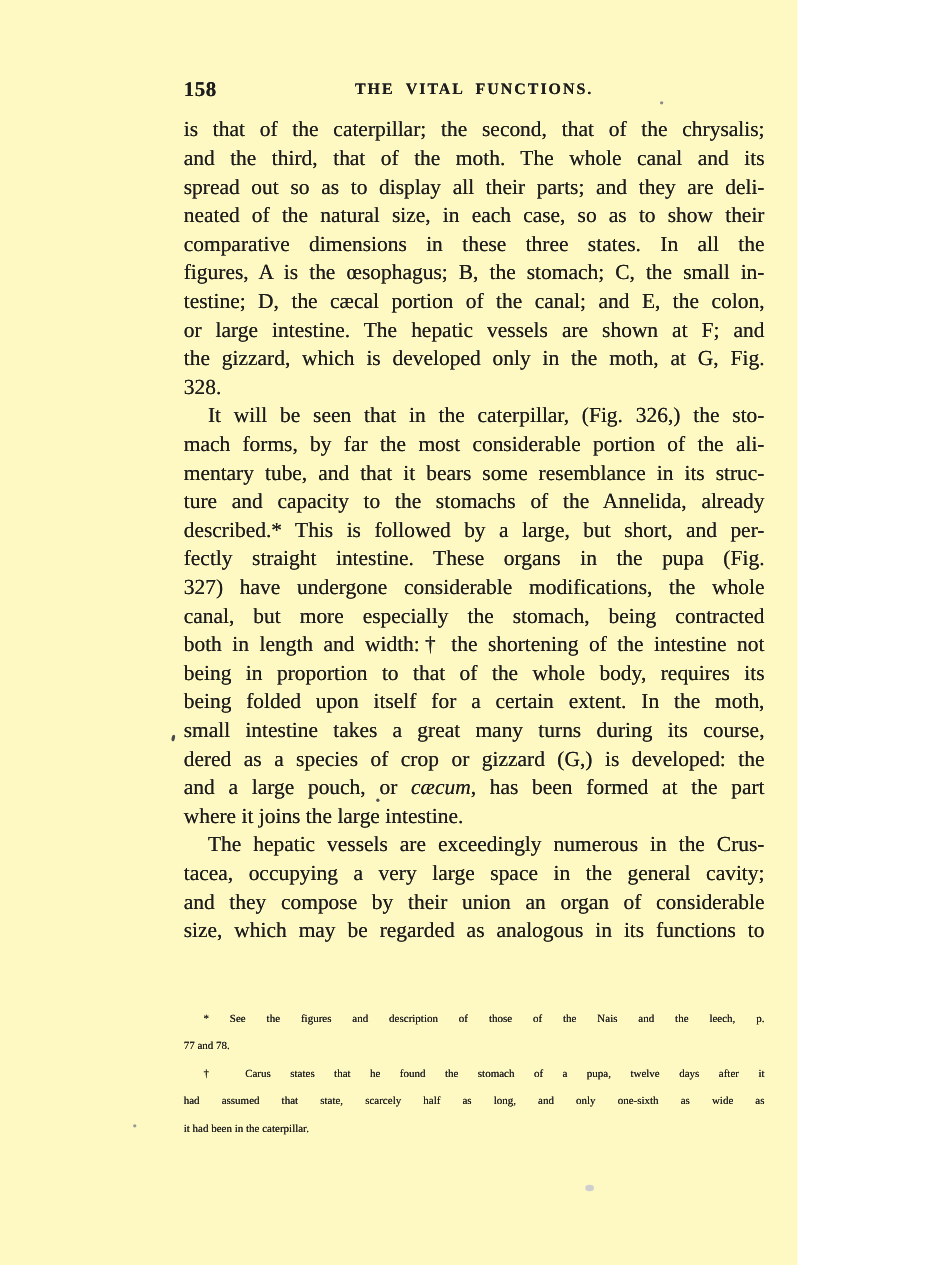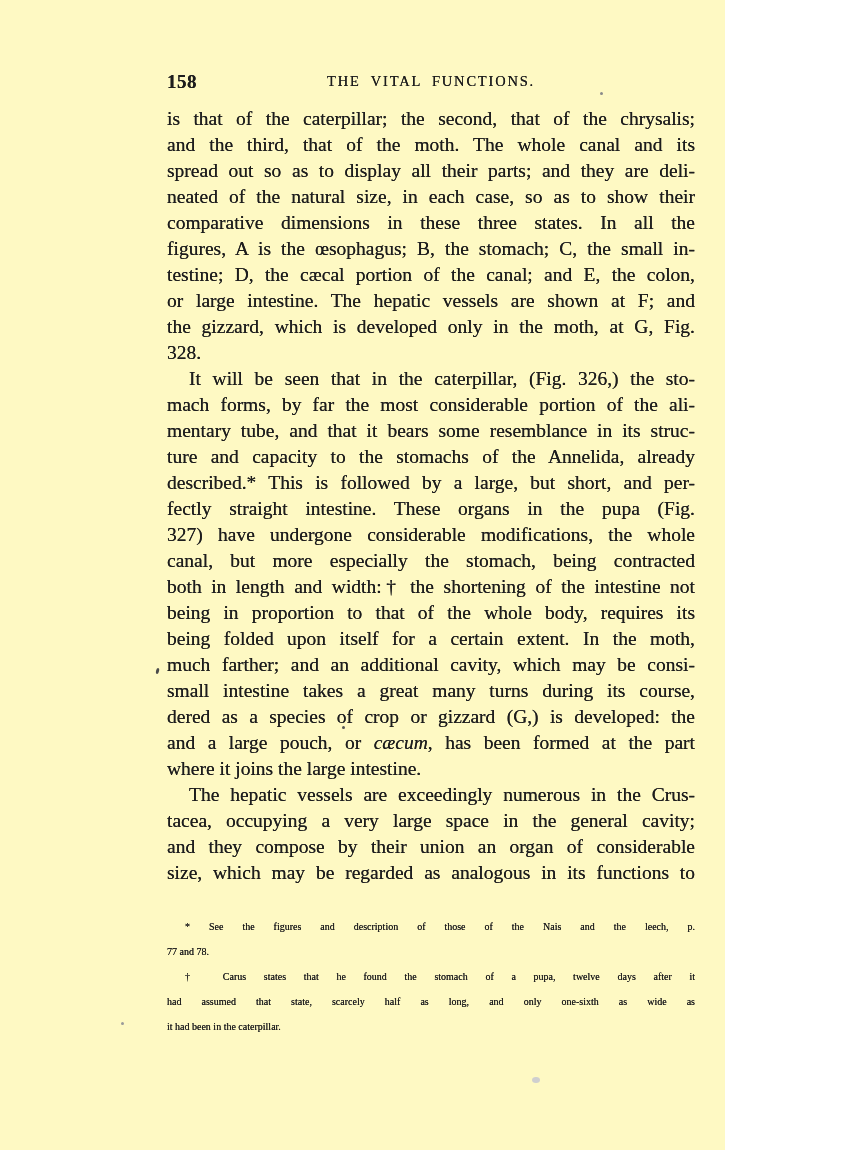--- a/index.html
+++ b/index.html
@@ -29,21 +29,21 @@
     left: 0;
     top: 0;
     font-size: 19px;
     font-weight: bold;
     letter-spacing: 0.5px;
     text-shadow: 0 0 0.5px #222;
   }
   .rtitle {
     text-align: center;
     font-size: 14.5px;
-    font-weight: normal;
+    font-weight: bold;
     letter-spacing: 1.8px;
     word-spacing: 5px;
     padding-top: 2px;
     text-shadow: 0 0 0.5px #222;
   }
   
   .bodytext {
     position: absolute;
     top: 106px;
     left: 167px;
@@ -117,21 +117,20 @@
       <div class="ln">mach forms, by far the most considerable portion of the ali-</div>
       <div class="ln">mentary tube, and that it bears some resemblance in its struc-</div>
       <div class="ln">ture and capacity to the stomachs of the Annelida, already</div>
       <div class="ln">described.* This is followed by a large, but short, and per-</div>
       <div class="ln">fectly straight intestine. These organs in the pupa (Fig.</div>
       <div class="ln">327) have undergone considerable modifications, the whole</div>
       <div class="ln">canal, but more especially the stomach, being contracted</div>
       <div class="ln">both in length and width:† the shortening of the intestine not</div>
       <div class="ln">being in proportion to that of the whole body, requires its</div>
       <div class="ln">being folded upon itself for a certain extent. In the moth,</div>
-      <div class="ln">much farther; and an additional cavity, which may be consi-</div>
       <div class="ln">small intestine takes a great many turns during its course,</div>
       <div class="ln">dered as a species of crop or gizzard (G,) is developed: the</div>
       <div class="ln"><span>and a large pouch, or </span><span class="it">cæcum</span><span>, has been formed at the part</span></div>
       <div class="ln end">where it joins the large intestine.</div>
     </div>
 
     <div>
       <div class="ln ind">The hepatic vessels are exceedingly numerous in the Crus-</div>
       <div class="ln">tacea, occupying a very large space in the general cavity;</div>
       <div class="ln">and they compose by their union an organ of considerable</div>

